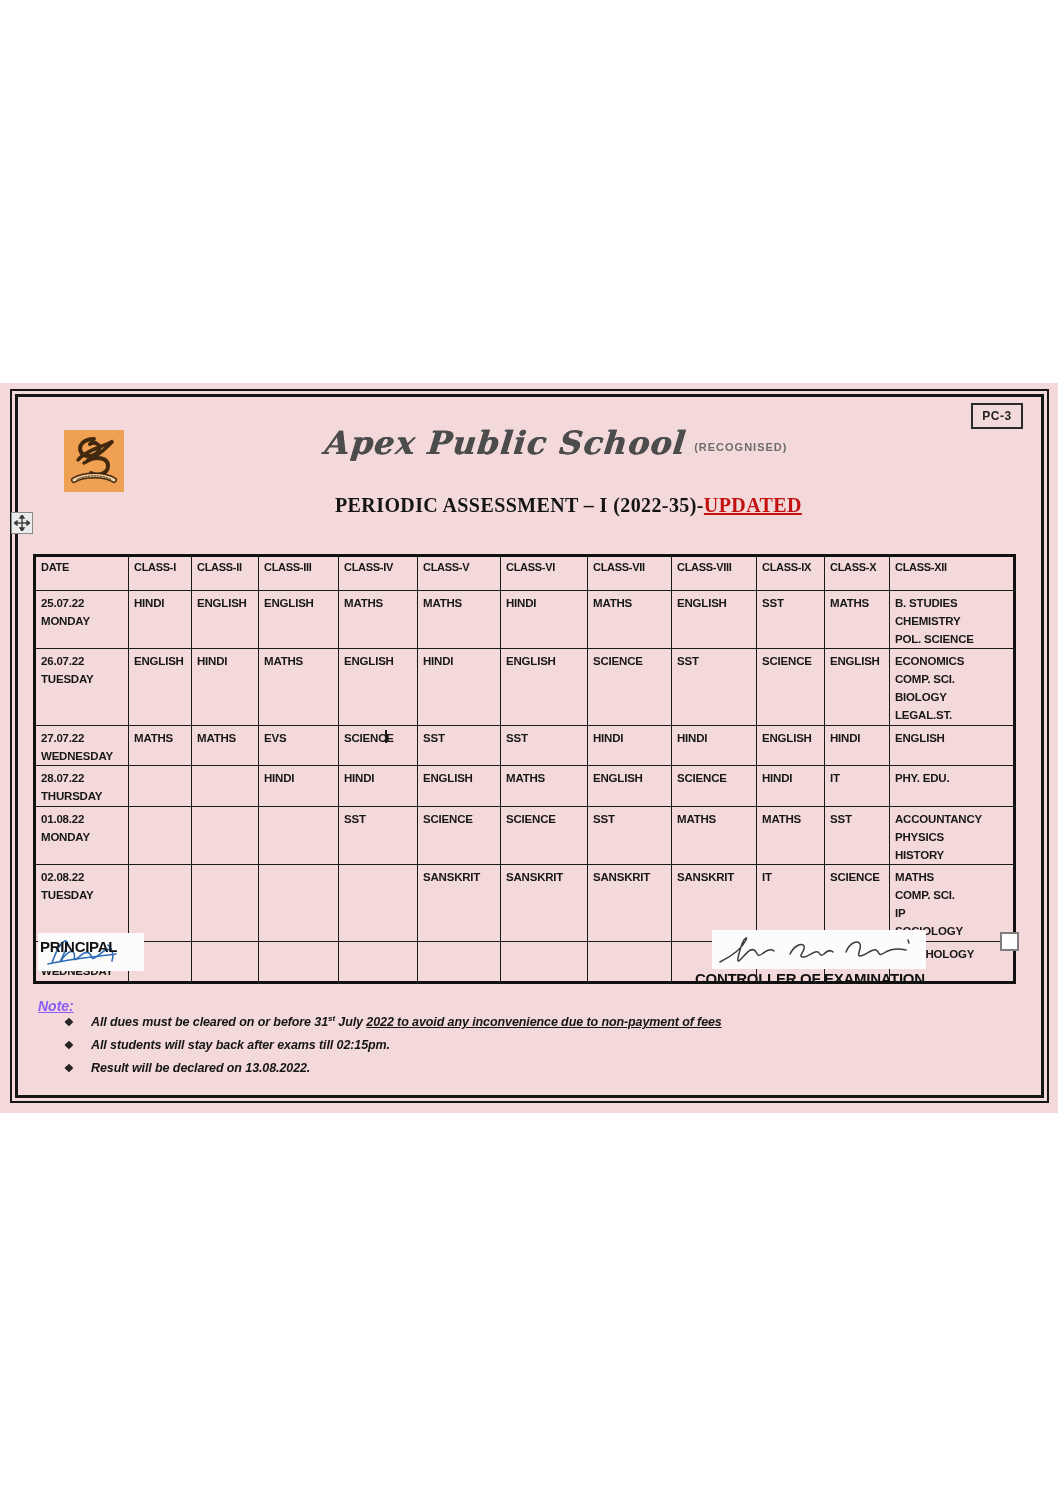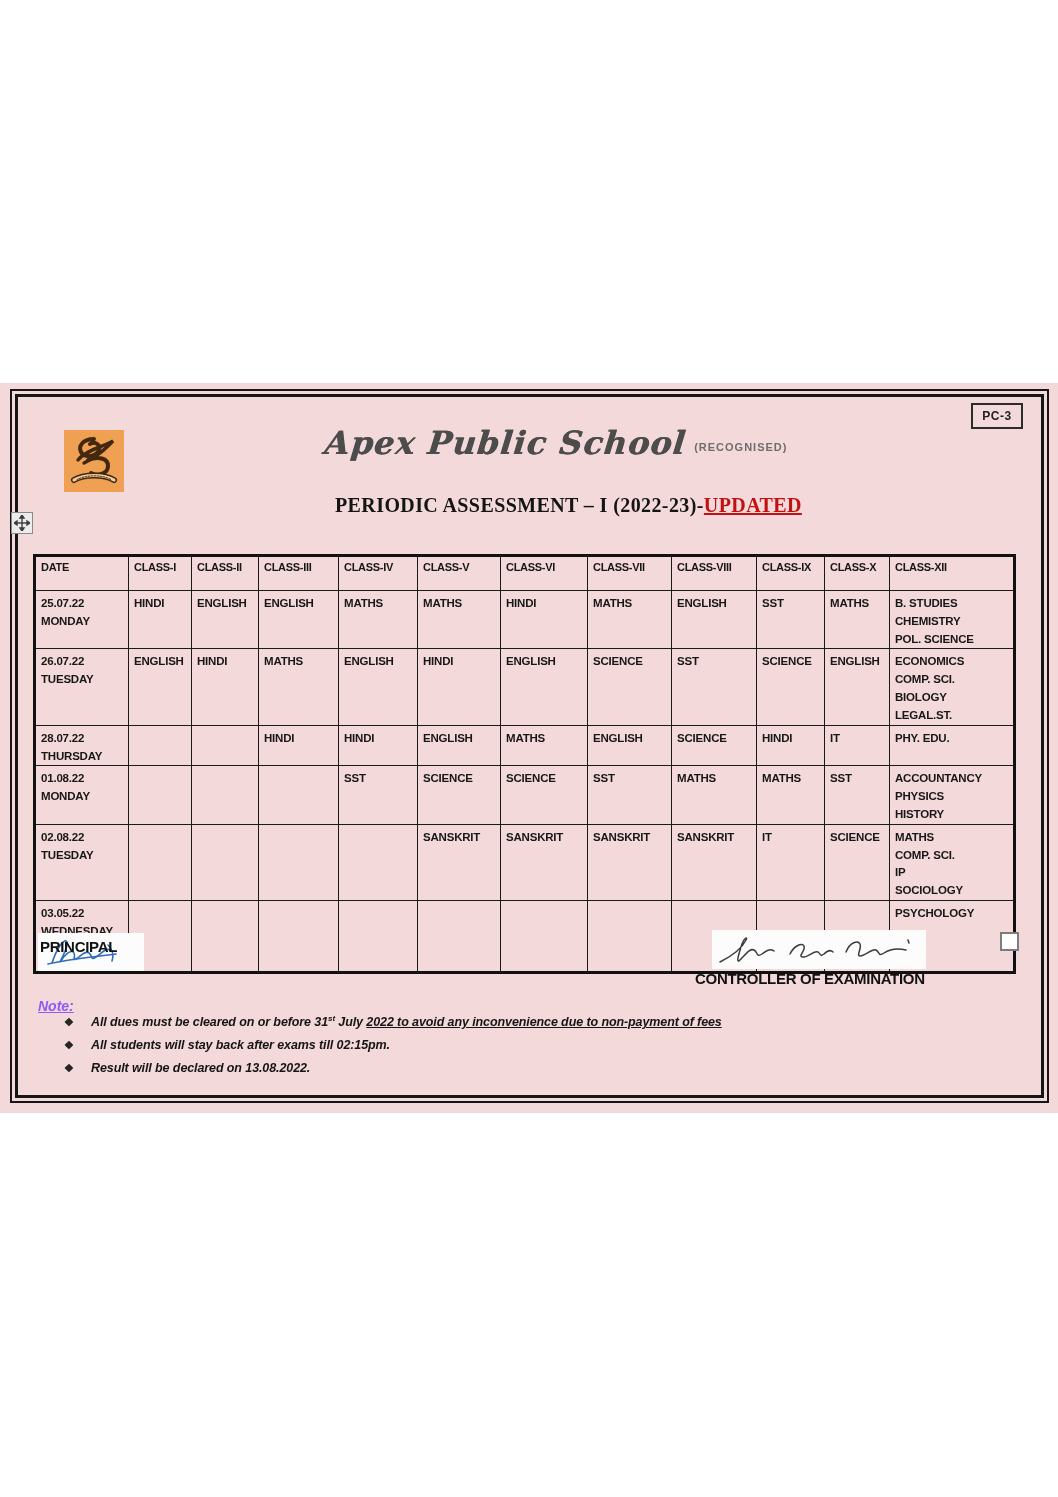--- a/index.html
+++ b/index.html
@@ -139,21 +139,21 @@
       <path d="M13 49.6 C22 44.6 38 44.6 47 49.6" stroke="#42280f" stroke-width="1" stroke-dasharray="1.6 1.4"></path>
     </g>
   </svg>
 
   <div class="school-line">
     <span class="school-name">Apex Public School</span>
     <span class="recognised">(RECOGNISED)</span>
   </div>
 
   <div class="assessment-title">
-    <span>PERIODIC ASSESSMENT – I (2022-23)-</span><span class="updated">UPDATED</span>
+    <span>PERIODIC ASSESSMENT – I (2022-35)-</span><span class="updated">UPDATED</span>
   </div>
 
   <div class="move-handle">
     <svg width="16" height="16" viewBox="0 0 16 16">
       <g stroke="#3c3c3c" stroke-width="1.4" fill="#3c3c3c">
         <line x1="8" y1="2.5" x2="8" y2="13.5"></line>
         <line x1="2.5" y1="8" x2="13.5" y2="8"></line>
         <path d="M8 0 L10 3 L6 3 Z"></path>
           <path d="M8 16 L10 13 L6 13 Z"></path>
         <path d="M0 8 L3 6 L3 10 Z"></path>
@@ -228,20 +228,37 @@
           <td class="subject-cell">SST</td>
           <td class="subject-cell">SCIENCE</td>
           <td class="subject-cell">ENGLISH</td>
           <td class="subject-cell">ECONOMICS
 COMP. SCI.
 BIOLOGY
 LEGAL.ST.</td>
         </tr>
         <tr>
           <td class="date-cell">
+            <div>27.07.22</div>
+            <div>WEDNESDAY</div>
+          </td>
+          <td class="subject-cell">MATHS</td>
+          <td class="subject-cell">MATHS</td>
+          <td class="subject-cell">EVS</td>
+          <td class="subject-cell" style="position: relative;">SCIENCE<span class="text-caret"></span></td>
+          <td class="subject-cell">SST</td>
+          <td class="subject-cell">SST</td>
+          <td class="subject-cell">HINDI</td>
+          <td class="subject-cell">HINDI</td>
+          <td class="subject-cell">ENGLISH</td>
+          <td class="subject-cell">HINDI</td>
+          <td class="subject-cell">ENGLISH</td>
+        </tr>
+        <tr>
+          <td class="date-cell">
             <div>28.07.22</div>
             <div>THURSDAY</div>
           </td>
           <td class="subject-cell"></td>
           <td class="subject-cell"></td>
           <td class="subject-cell">HINDI</td>
           <td class="subject-cell">HINDI</td>
           <td class="subject-cell">ENGLISH</td>
           <td class="subject-cell">MATHS</td>
           <td class="subject-cell">ENGLISH</td>

